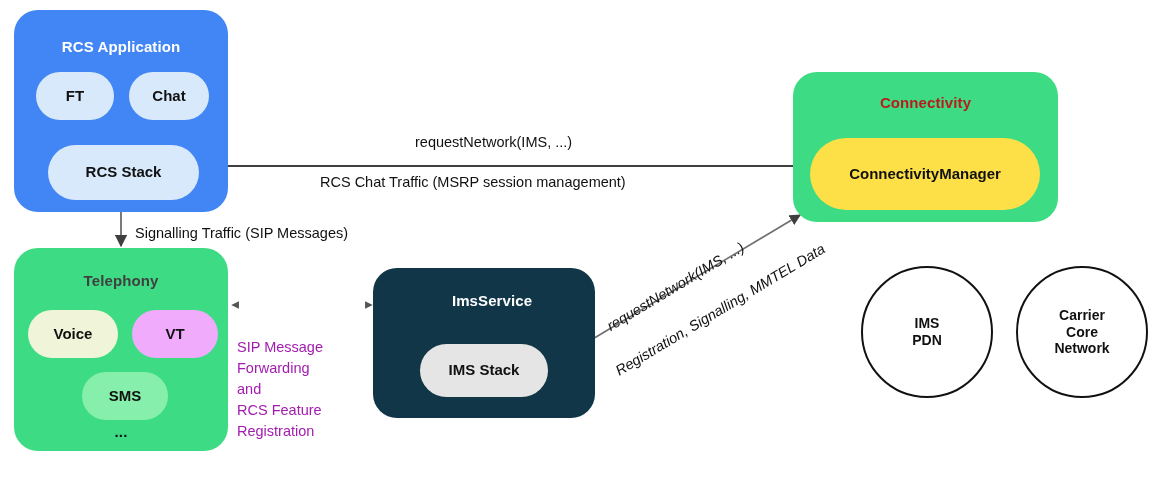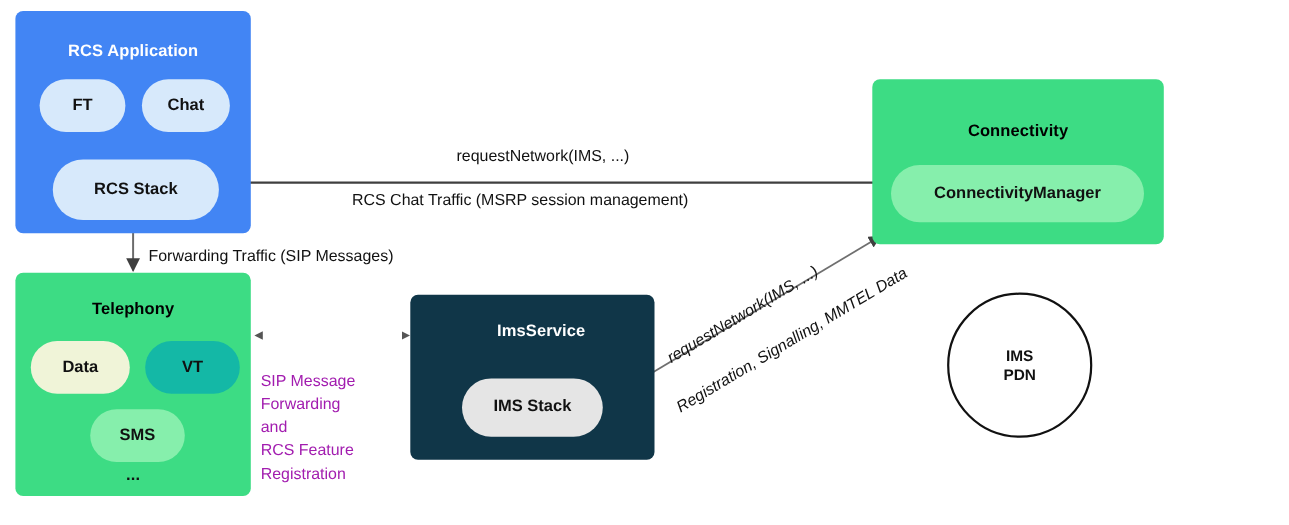--- a/index.html
+++ b/index.html
@@ -4,21 +4,21 @@
 <style>
   html,body{margin:0;padding:0;background:#ffffff;}
   body{width:1172px;height:477px;overflow:hidden;
        font-family:"Liberation Sans","DejaVu Sans",sans-serif;
        -webkit-font-smoothing:antialiased;}
   #stage{position:relative;width:1172px;height:477px;background:#fff;}
 
   .box{position:absolute;box-sizing:border-box;}
 
   
-  .grp{border-radius:7px;}
+  .grp{border-radius:24px;}
   .grp-title{position:absolute;left:0;right:0;text-align:center;
              font-weight:bold;font-size:15px;letter-spacing:.1px;}
 
   .pill{position:absolute;display:flex;align-items:center;justify-content:center;
         border-radius:999px;font-weight:bold;font-size:15px;color:#111;
         text-align:center;line-height:1.1;}
 
   
   .circle{position:absolute;border:2.5px solid #111;border-radius:50%;
           display:flex;align-items:center;justify-content:center;
@@ -68,52 +68,55 @@
     <div class="grp-title" style="top:28px;color:#ffffff;">RCS Application</div>
 
     <div class="pill" style="left:22px;top:62px;width:78px;height:48px;background:#D7E9FB;">FT</div>
 
     <div class="pill" style="left:34px;top:135px;width:151px;height:55px;background:#D7E9FB;">RCS Stack</div>
 
     <div class="pill" style="left:115px;top:62px;width:80px;height:48px;background:#D7E9FB;">Chat</div>
   </div>
 
   <div class="box grp" style="left:14px;top:248px;width:214px;height:203px;background:#3DDC84;">
-    <div class="grp-title" style="top:24px;color:#000000;">Telephony</div>
+    <div class="grp-title" style="top:24px;color:#404040;">Telephony</div>
 
-    <div class="pill" style="left:14px;top:62px;width:90px;height:48px;background:#F0F4D8;">Data</div>
+    <div class="pill" style="left:14px;top:62px;width:90px;height:48px;background:#F0F4D8;">Voice</div>
 
-    <div class="pill" style="left:118px;top:62px;width:86px;height:48px;background:#14b8a6;">VT</div>
+    <div class="pill" style="left:118px;top:62px;width:86px;height:48px;background:#f0abfc;">VT</div>
 
     <div class="pill" style="left:68px;top:124px;width:86px;height:48px;background:#86efac;">SMS</div>
 
     <div class="grp-title" style="top:175px;color:#111;font-size:15px;">...</div>
   </div>
 
   <div class="box grp" style="left:373px;top:268px;width:222px;height:150px;background:#103648;">
     <div class="grp-title" style="top:24px;color:#ffffff;margin-left:16px;">ImsService</div>
 
     <div class="pill" style="left:47px;top:76px;width:128px;height:53px;background:#e5e5e5;">IMS Stack</div>
   </div>
 
   <div class="box grp" style="left:793px;top:72px;width:265px;height:150px;background:#3DDC84;">
-    <div class="grp-title" style="top:39px;color:#000000;">Connectivity</div>
+    <div class="grp-title" style="top:22px;color:#b91c1c;">Connectivity</div>
 
-    <div class="pill" style="left:17px;top:78px;width:230px;height:52px;background:#86efac;font-size:15px;">ConnectivityManager</div>
+    <div class="pill" style="left:17px;top:66px;width:230px;height:72px;background:#fde047;font-size:15px;">ConnectivityManager</div>
   </div>
 
   <div class="circle" style="left:861px;top:266px;width:128px;height:128px;white-space:pre-line;">IMS
 PDN</div>
 
+  <div class="circle" style="left:1016px;top:266px;width:128px;height:128px;white-space:pre-line;">Carrier
+Core
+Network</div>
 
   <div class="lbl" style="left:415px;top:134px;">requestNetwork(IMS, ...)</div>
 
   <div class="lbl" style="left:320px;top:174px;">RCS Chat Traffic (MSRP session management)</div>
 
-  <div class="lbl" style="left:135px;top:225px;">Forwarding Traffic (SIP Messages)</div>
+  <div class="lbl" style="left:135px;top:225px;">Signalling Traffic (SIP Messages)</div>
 
   <div class="lbl-multi" style="left:237px;top:337px;">SIP Message
 Forwarding
 and
 RCS Feature
 Registration</div>
 
   <div class="lbl-rot" style="left:604px;top:320px;transform:rotate(-31deg);">requestNetwork(IMS, ...)</div>
 
   <div class="lbl-multi lbl-rot" style="left:612px;top:364px;transform:rotate(-31deg);line-height:1.35;">Registration, Signalling,

